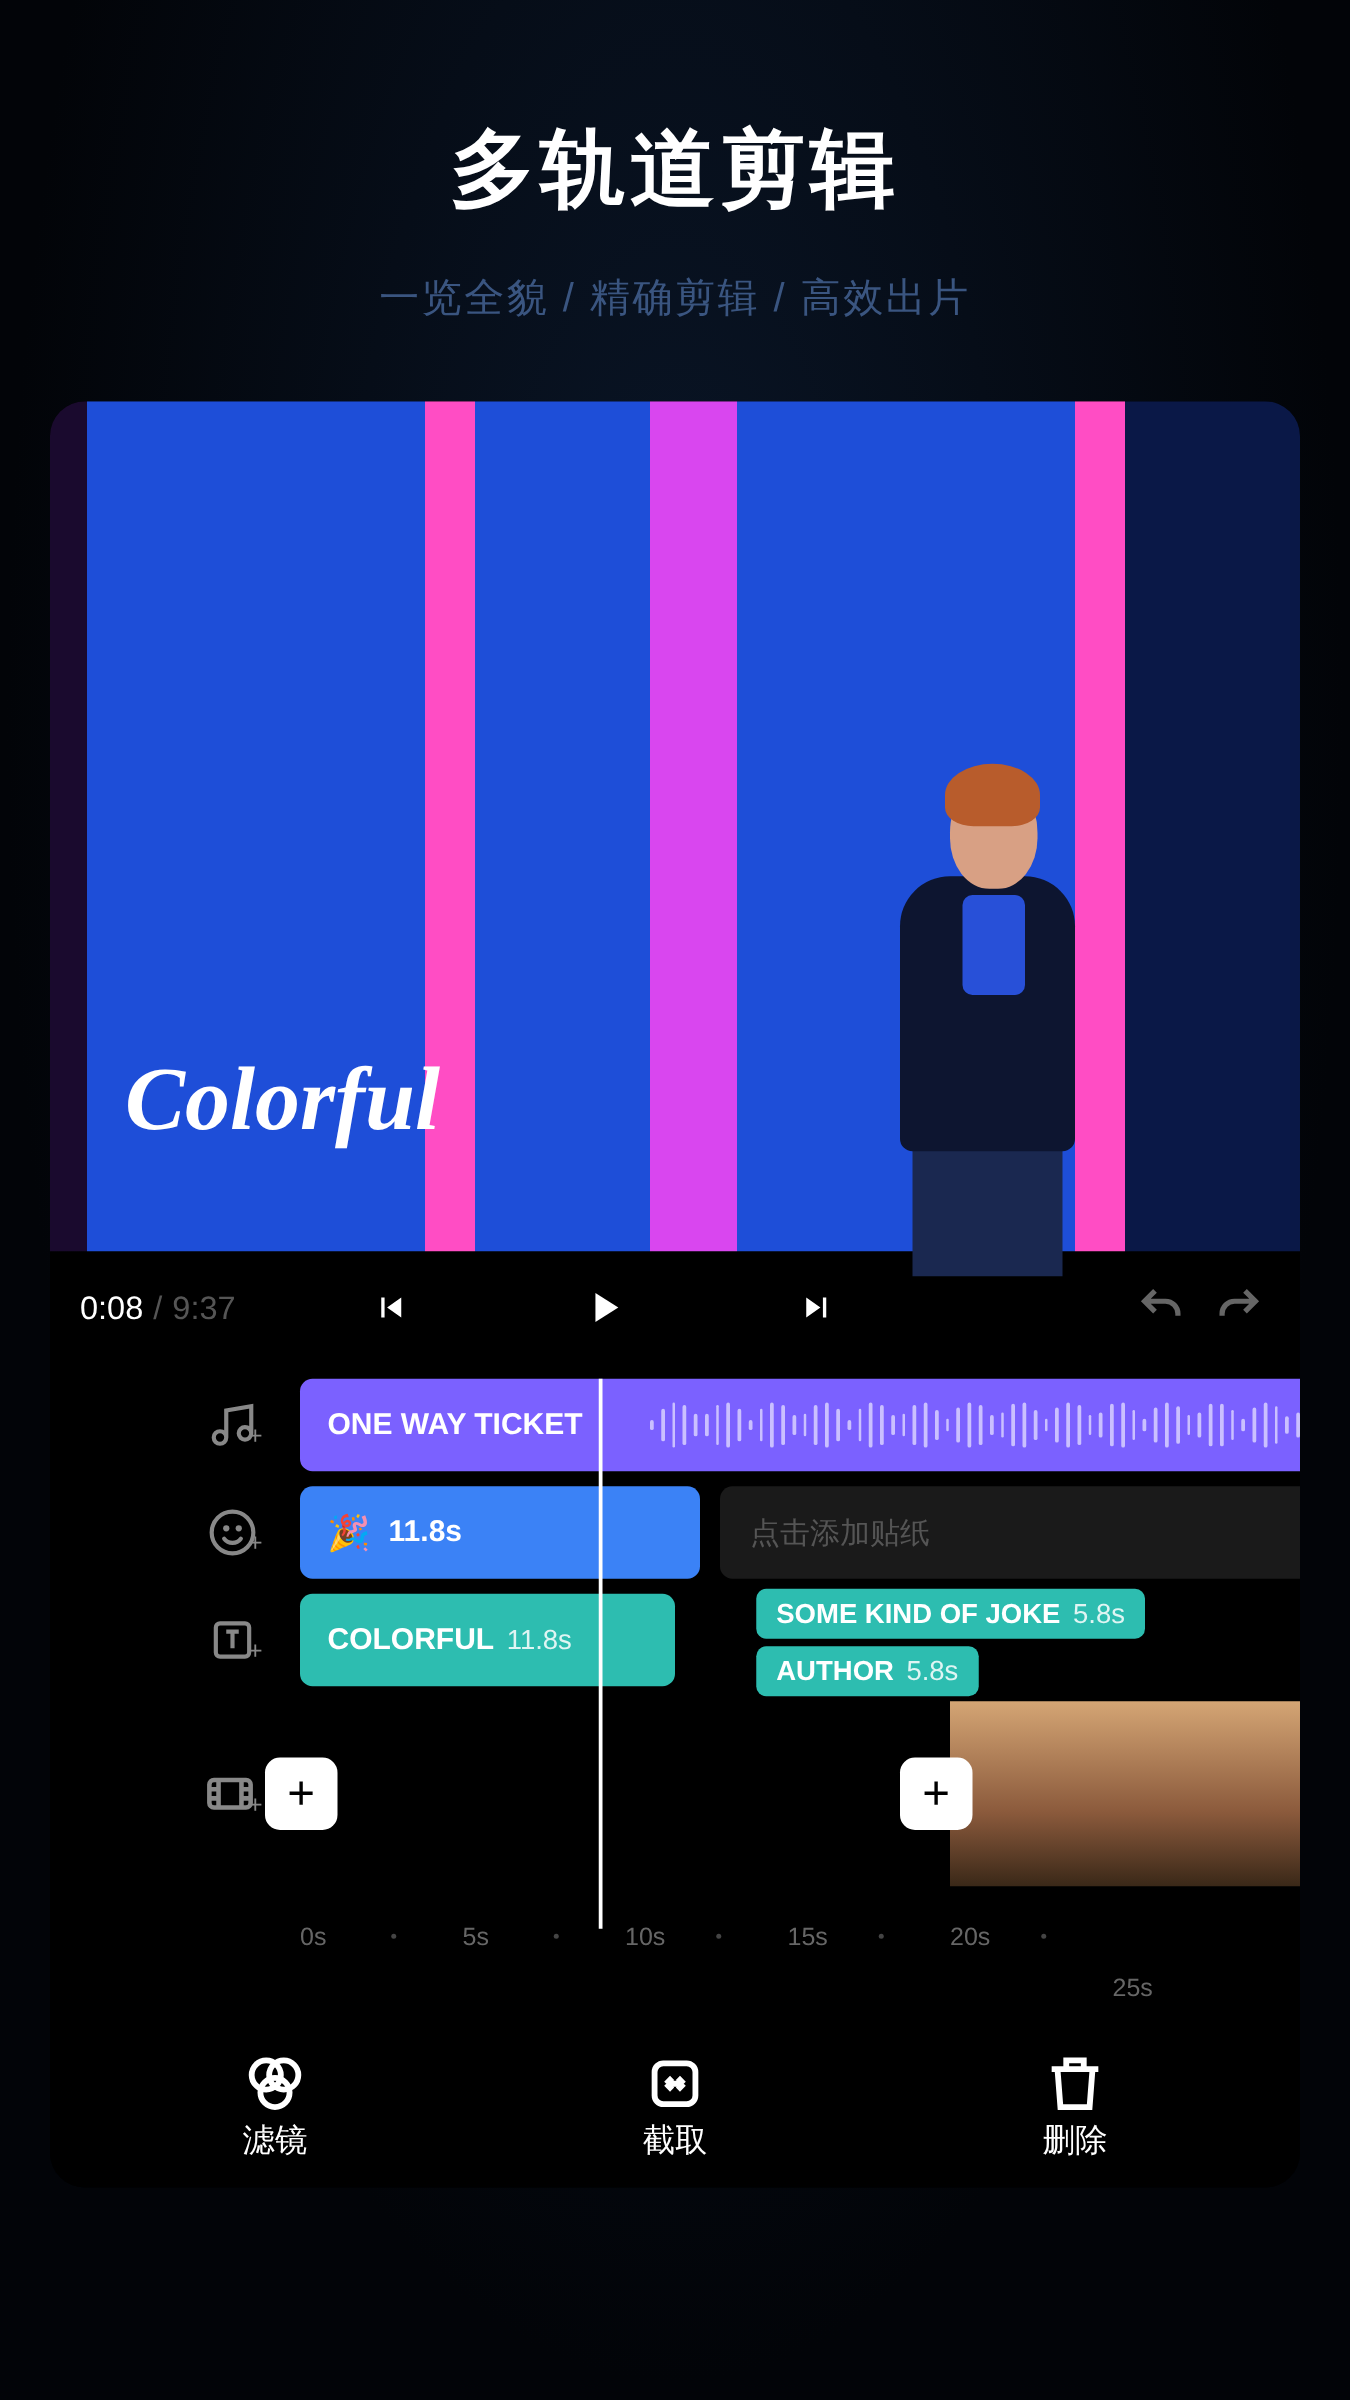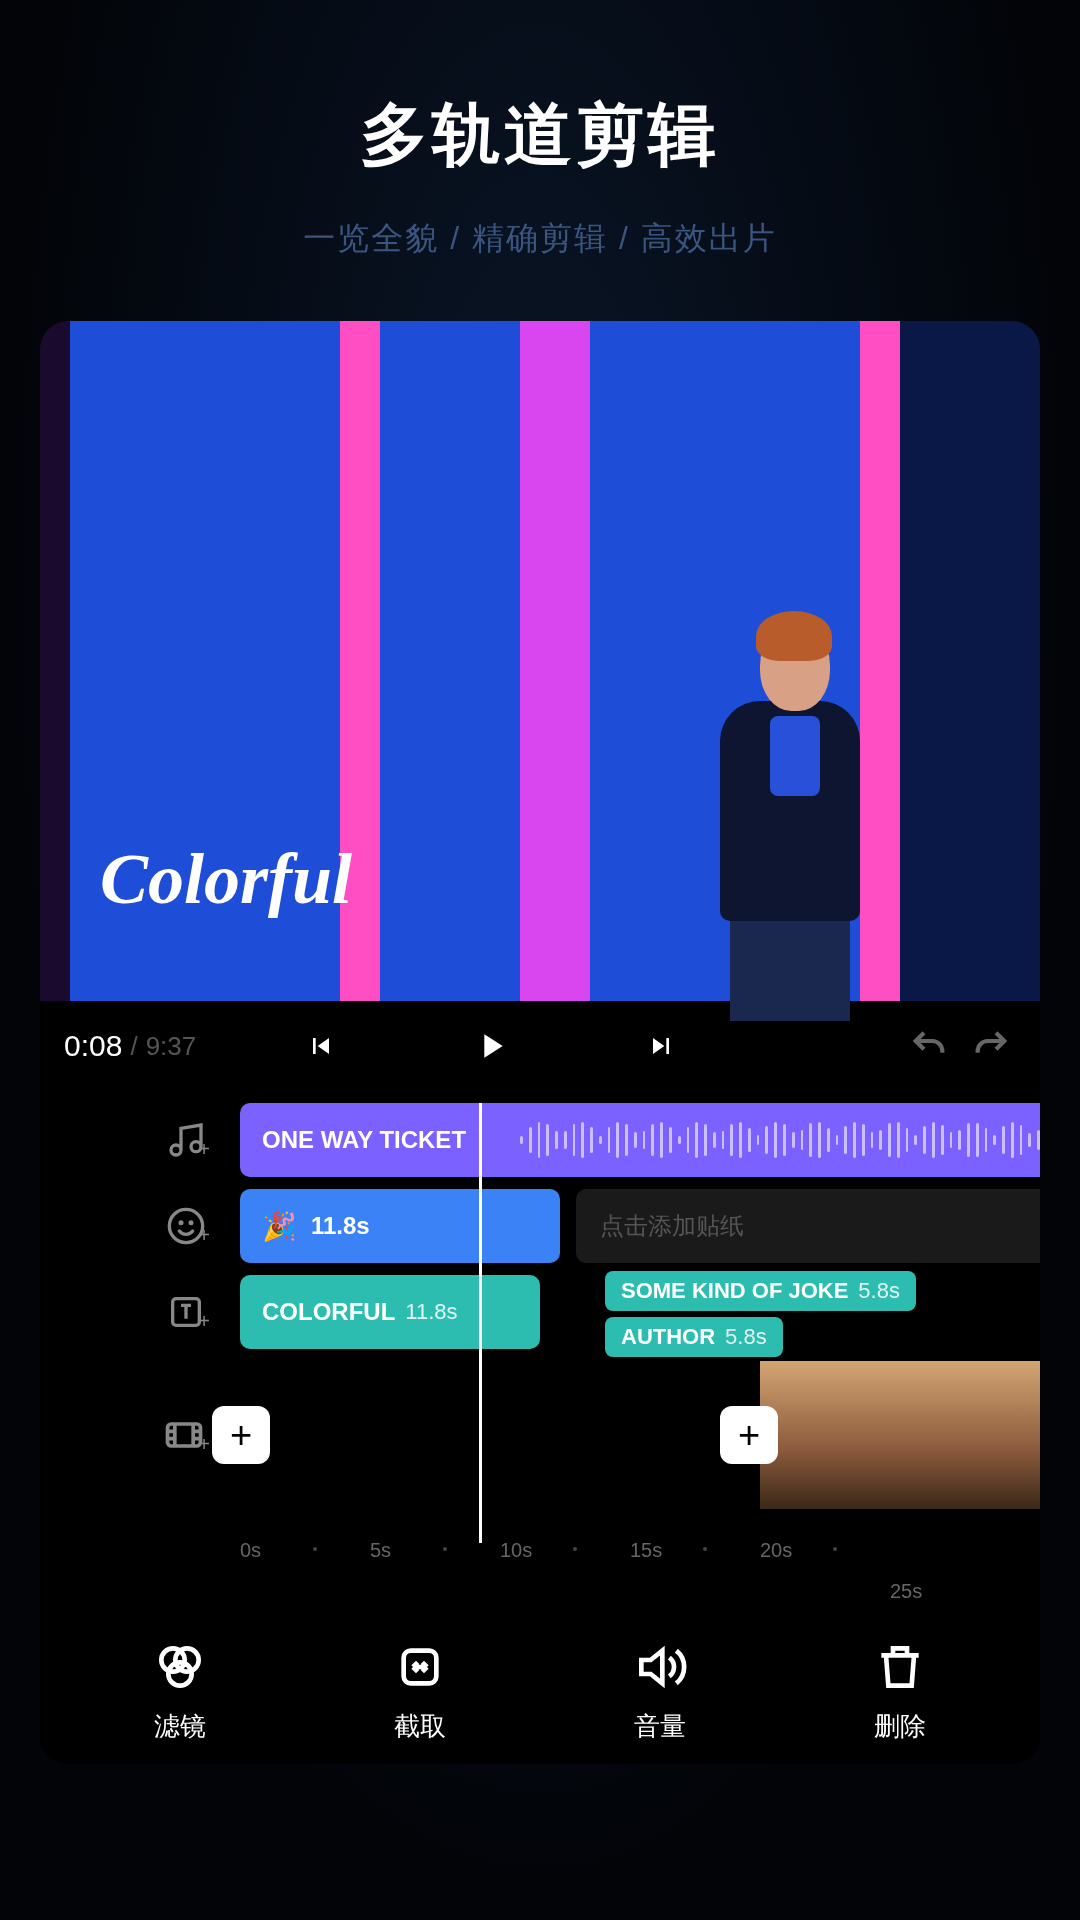--- a/index.html
+++ b/index.html
@@ -107,21 +107,21 @@
   background: #1a2850;
 }
 
 .controls-row {
   display: flex;
   align-items: center;
   height: 90px;
   padding: 0 24px;
   background: #000;
 }
-.time-current { font-size: 30px; color: #fff; font-weight: 500; }
+.time-current { font-size: 26px; color: #fff; font-weight: 500; }
 .time-sep { font-size: 26px; color: #555; margin: 0 8px; }
 .time-total { font-size: 26px; color: #555; }
 .ctrl-spacer { flex: 1; }
 .ctrl-btn {
   width: 50px;
   height: 50px;
   display: flex;
   align-items: center;
   justify-content: center;
   cursor: pointer;
@@ -348,21 +348,21 @@
 .toolbar {
   display: flex;
   justify-content: space-around;
   padding: 36px 20px 20px 20px;
   background: #000;
 }
 .tool {
   display: flex;
   flex-direction: column;
   align-items: center;
-  gap: 14px;
+  gap: 0;
   color: #fff;
   cursor: pointer;
   min-width: 130px;
 }
 .tool svg { width: 56px; height: 56px; }
 .tool-label { font-size: 26px; }
 .tool.cut { overflow: hidden; }
 </style>
 </head>
 <body>
@@ -592,27 +592,20 @@
         </svg>
       <span class="tool-label">滤镜</span>
     </div>
     <div class="tool">
       <svg viewBox="0 0 24 24" fill="none" stroke="currentColor" stroke-width="2">
           <rect x="5" y="5" width="14" height="14" rx="3"></rect>
           <path d="M9 12h6M9 12l2-2M9 12l2 2M15 12l-2-2M15 12l-2 2"></path>
         </svg>
       <span class="tool-label">截取</span>
     </div>
-    <div class="tool">
-      <svg viewBox="0 0 24 24" fill="none" stroke="currentColor" stroke-width="2">
-          <path d="M4 9v6h4l5 4V5L8 9H4z"></path>
-          <path d="M16 8a5 5 0 010 8M19 5a9 9 0 010 14"></path>
-        </svg>
-      <span class="tool-label">音量</span>
-    </div>
     <div class="tool cut">
       <svg viewBox="0 0 24 24" fill="none" stroke="currentColor" stroke-width="2">
           <path d="M4 7h16M9 7V4h6v3M6 7l1 13h10l1-13"></path>
         </svg>
       <span class="tool-label">删除</span>
     </div>
   </div>
 
 </div>
 

